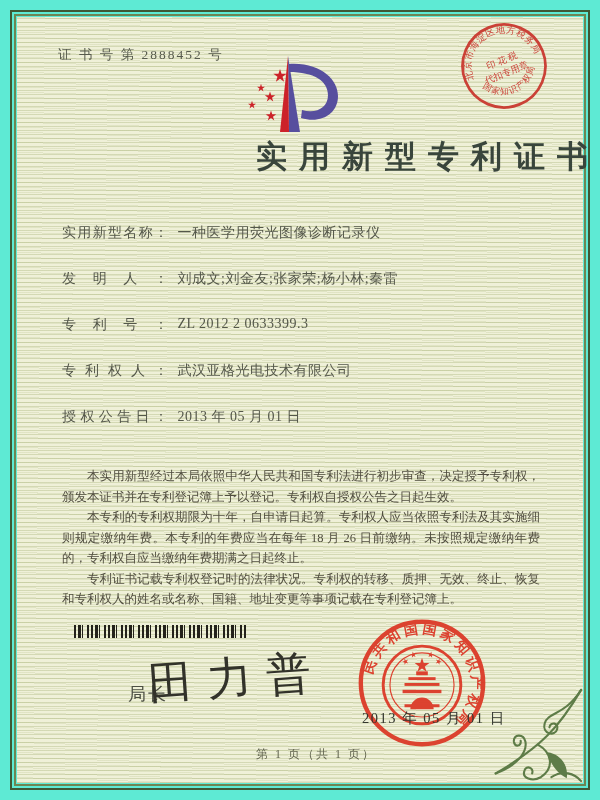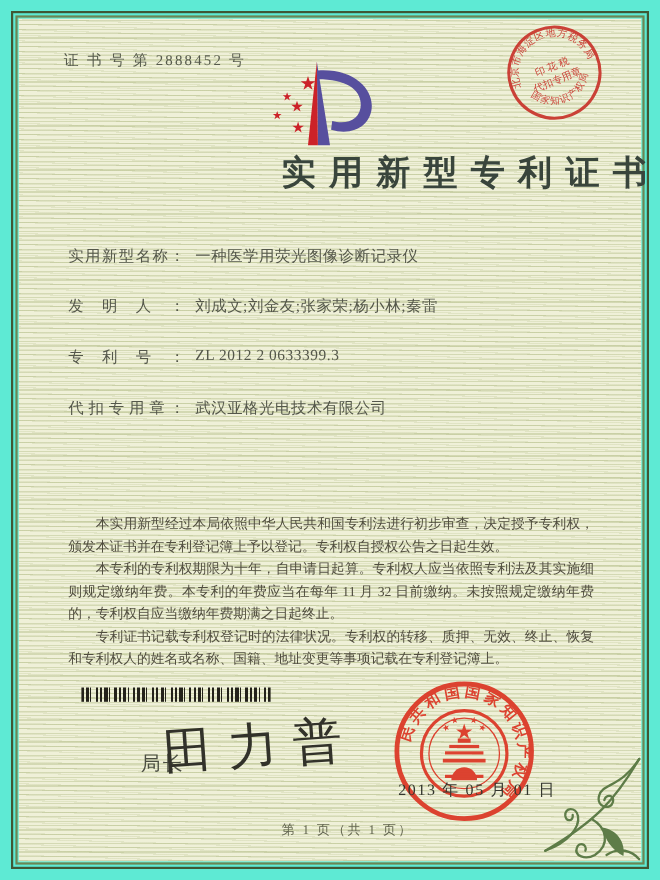--- a/index.html
+++ b/index.html
@@ -138,28 +138,32 @@
     </div>
     <div class="field-row">
       <span class="field-label">发明人：</span>
       <span class="field-value">刘成文;刘金友;张家荣;杨小林;秦雷</span>
     </div>
     <div class="field-row">
       <span class="field-label">专利号：</span>
       <span class="field-value">ZL 2012 2 0633399.3</span>
     </div>
     <div class="field-row">
-      <span class="field-label">代扣专用章：</span>
+      <span class="field-label">专利权人：</span>
       <span class="field-value">武汉亚格光电技术有限公司</span>
+    </div>
+    <div class="field-row">
+      <span class="field-label">授权公告日：</span>
+      <span class="field-value">2013 年 05 月 01 日</span>
     </div>
   </div>
 
   <div class="paragraphs">
     <p>本实用新型经过本局依照中华人民共和国专利法进行初步审查，决定授予专利权，颁发本证书并在专利登记簿上予以登记。专利权自授权公告之日起生效。</p>
-    <p>本专利的专利权期限为十年，自申请日起算。专利权人应当依照专利法及其实施细则规定缴纳年费。本专利的年费应当在每年 11 月 32 日前缴纳。未按照规定缴纳年费的，专利权自应当缴纳年费期满之日起终止。</p>
+    <p>本专利的专利权期限为十年，自申请日起算。专利权人应当依照专利法及其实施细则规定缴纳年费。本专利的年费应当在每年 18 月 26 日前缴纳。未按照规定缴纳年费的，专利权自应当缴纳年费期满之日起终止。</p>
     <p>专利证书记载专利权登记时的法律状况。专利权的转移、质押、无效、终止、恢复和专利权人的姓名或名称、国籍、地址变更等事项记载在专利登记簿上。</p>
   </div>
 
   <div class="barcode"></div>
 
   <div class="signer-label">局长</div>
   <div class="signature">田力普</div>
 
   <svg class="office-seal" viewBox="0 0 140 140">
     <circle cx="70" cy="70" r="63" fill="none" stroke="#dc3a28" stroke-width="4.5"></circle>

